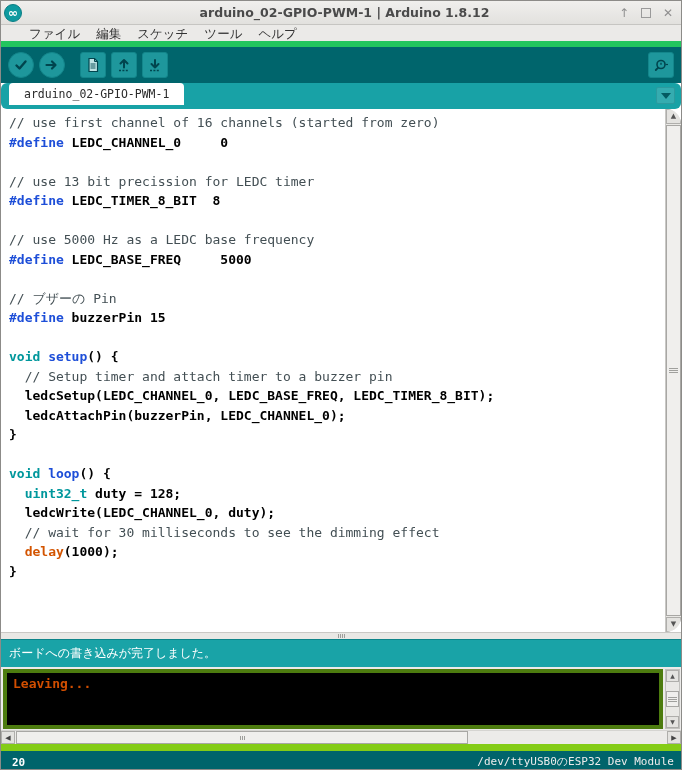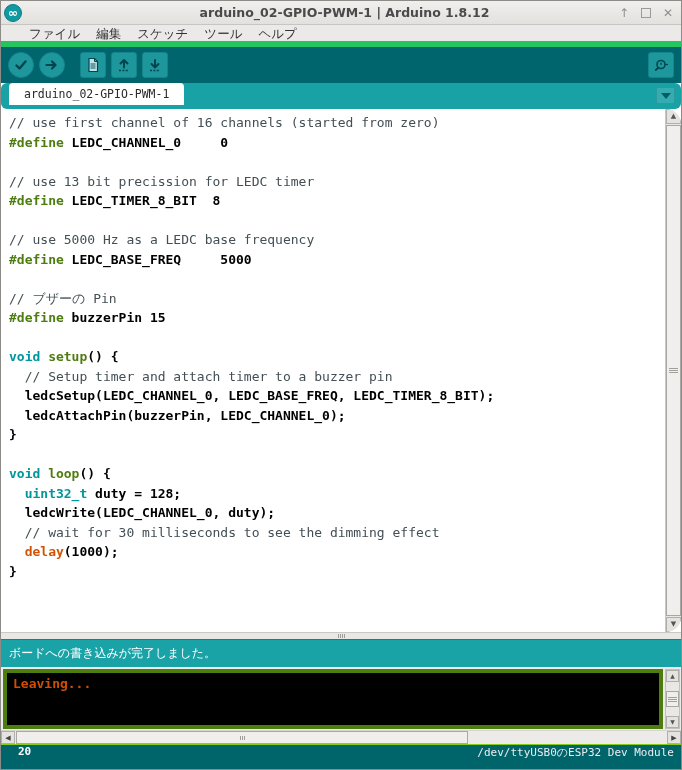--- a/index.html
+++ b/index.html
@@ -32,21 +32,21 @@
   .tabbar { height:26px; background:#18A2A6; display:flex; align-items:flex-start; position:relative; flex:0 0 26px;border-radius:6px; }
   .tab { margin-left:8px; height:22px; background:#fff; border-radius:4px 4px 0 0; padding:0 15px; font-family:"DejaVu Sans Mono","Liberation Mono",monospace; font-size:11.5px; color:#2B2B2B; display:flex; align-items:center; }
   .tab-dropdown { position:absolute; right:6px; top:4px; width:19px; height:17px; background:#35ACB0; border:1px solid #2B9A9E; border-radius:2px; display:flex; align-items:center; justify-content:center; }
   .tri-down { width:0; height:0; border-left:5px solid transparent; border-right:5px solid transparent; border-top:6px solid #045B62; }
 
   
   .editor { flex:0 0 523px; height:523px; background:#fff; position:relative; overflow:hidden;border-radius:15px; }
   .code { padding:4px 24px 0 8px; font-family:"DejaVu Sans Mono","Liberation Mono",monospace; font-size:13px; line-height:19.5px; white-space:pre; }
   .code-line { height:19.5px; }
   .tk-c { color:#434F54; }
-  .tk-f { color:#4d7c0f; font-weight:bold; }
+  .tk-f { color:#1d4ed8; font-weight:bold; }
   .tk-k { color:#00979C; font-weight:bold; }
   .tk-o { color:#D35400; font-weight:bold; }
   .tk-p { color:#000000; font-weight:bold; }
 
   
   .vscroll { position:absolute; right:0; top:0; bottom:0; width:16px; background:#E9E8E5; border-left:1px solid #C9C8C5; }
   .sb-btn { position:absolute; left:0; right:0; height:15px; background:#E4E3E0; border:1px solid #AFAEAB; color:#555; font-size:7px; display:flex; align-items:center; justify-content:center; line-height:1; }
   .sb-up { top:0; }
   .sb-down { bottom:0; }
   .sb-thumb { position:absolute; left:0; right:0; background:#F0EFED; border:1px solid #A8A7A4; }
@@ -72,21 +72,21 @@
   .console-thumb { top:21px; height:16px; display:flex; align-items:center; justify-content:center; }
 
   
   .hscroll { flex:0 0 14px; height:14px; background:#ECEBE9; position:relative; border-top:1px solid #D5D4D1; }
   .hs-btn { position:absolute; top:0; bottom:0; width:14px; background:#E4E3E0; border:1px solid #AFAEAB; color:#444; font-size:7px; display:flex; align-items:center; justify-content:center; }
   .hs-left { left:0; }
   .hs-right { right:0; }
   .hs-thumb { position:absolute; left:15px; width:452px; top:0; bottom:0; background:#F0EFED; border:1px solid #A8A7A4; display:flex; align-items:center; justify-content:center; }
 
   
-  .bottombar { flex:0 0 25px; height:25px; background:#00646B; display:flex; align-items:flex-start; justify-content:space-between; padding:0 7px 0 17px; border-top:1px solid #84cc16; }
+  .bottombar { flex:0 0 25px; height:25px; background:#00646B; display:flex; align-items:flex-end; justify-content:space-between; padding:0 7px 0 11px; border-top:7px solid #84cc16; }
   .line-num { font-family:"DejaVu Sans Mono","Liberation Mono",monospace; font-size:11px; font-weight:bold; color:#FFFFFF; }
   .board-info { font-family:"DejaVu Sans Mono","Liberation Mono",monospace; font-size:11px; font-weight:normal; color:#ECECEC; }
 </style>
 </head>
 <body>
 
 <div class="window">
 
   <div class="titlebar">
     <div class="logo">∞</div>

